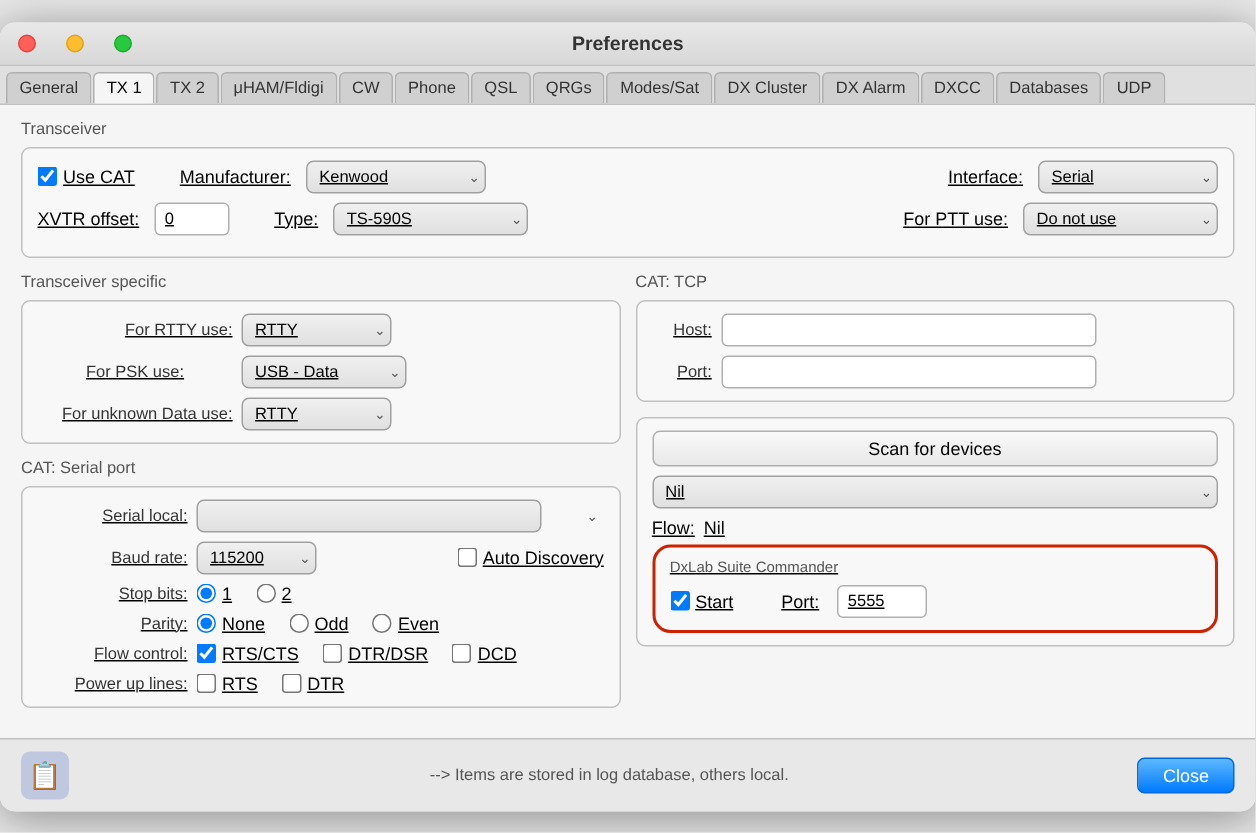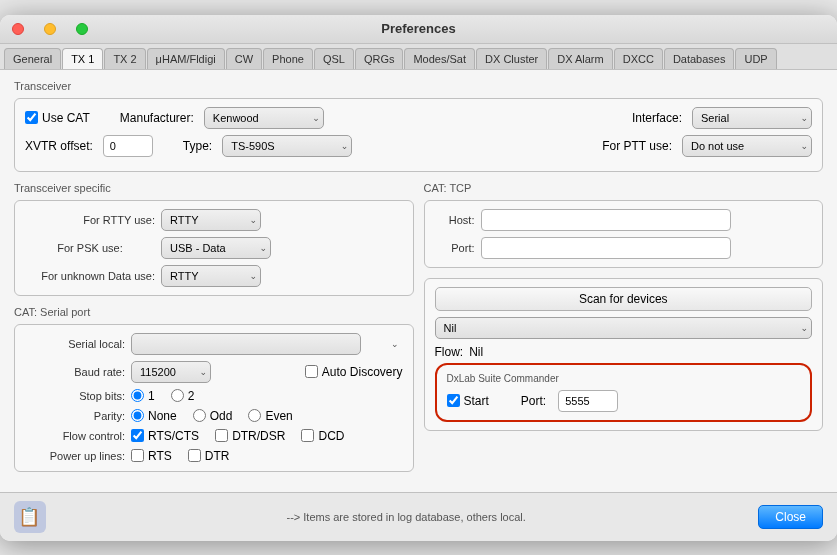--- a/index.html
+++ b/index.html
@@ -78,20 +78,21 @@
       font-size: 11px;
       color: #555;
       margin-bottom: 6px;
       font-weight: 500;
     }
     .section-box {
       border: 1px solid #c0c0c0;
       border-radius: 6px;
       padding: 8px 10px;
       background: #f8f8f8;
+      text-decoration: underline;
     }
     .field-row {
       display: flex;
       align-items: center;
       margin-bottom: 6px;
       gap: 6px;
     }
     .field-row:last-child { margin-bottom: 0; }
     .field-label {
       color: #333;

